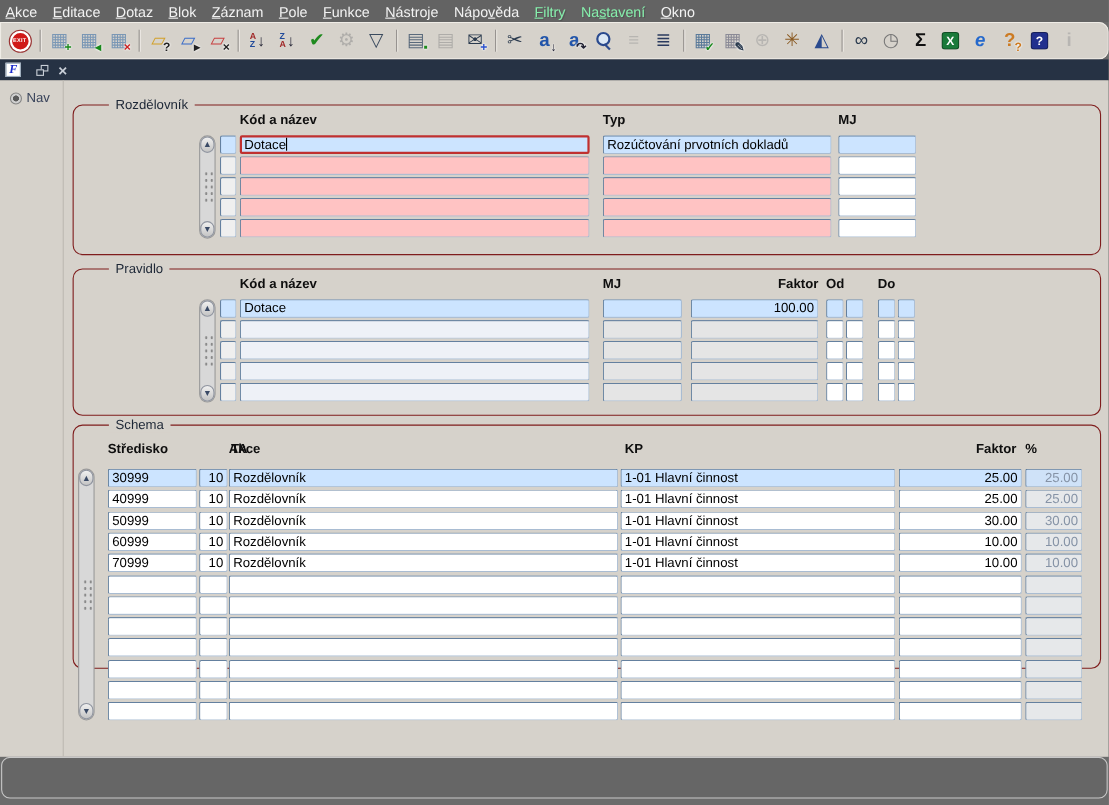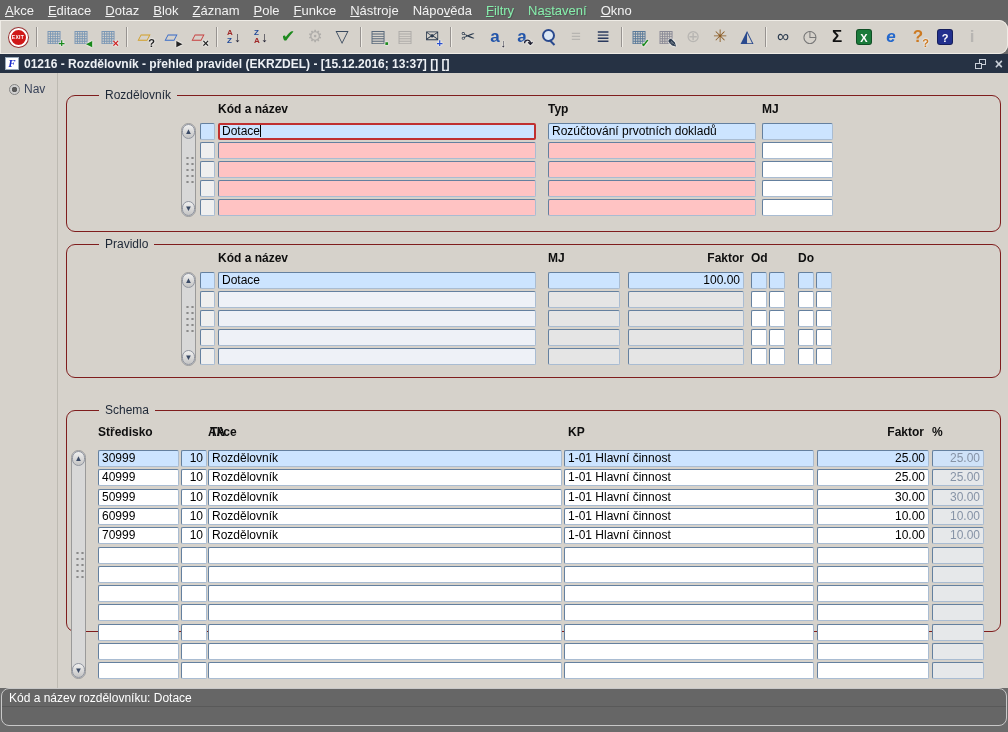--- a/index.html
+++ b/index.html
@@ -250,21 +250,20 @@
       <span class="tbi">
         <span class="badge" style="background: rgb(34, 48, 142);">?</span>
       </span>
       <span class="tbi dis">
         <span class="g" style="color: rgb(154, 154, 154); font-weight: bold;">i</span>
       </span>
     </div>
 
   <div class="titlebar">
     <span class="appicon">F</span>
-    <span class="tb-title">01216 - Rozdělovník - přehled pravidel (EKRZDEL) - [15.12.2016; 13:37]  []  []</span>
     <span class="winbtn restore">
         <i class="b"></i>
         <i class="f"></i>
       </span>
     <span class="winbtn closex">×</span>
   </div>
 
   <div class="canvas-bg"></div>
   <div class="side-divider"></div>
 
@@ -352,21 +351,21 @@
       <div class="fld indw" style="left: 133px; top: 103px; width: 15px;"></div>
       <div class="fld pale" style="left: 151px; top: 103px; width: 318px;"></div>
       <div class="fld grayf" style="left: 481px; top: 103px; width: 72px;"></div>
       <div class="fld grayf r" style="left: 561px; top: 103px; width: 116px;"></div>
       <div class="fld " style="left: 684px; top: 103px; width: 16px;"></div>
       <div class="fld " style="left: 702px; top: 103px; width: 16px;"></div>
       <div class="fld " style="left: 731px; top: 103px; width: 16px;"></div>
       <div class="fld " style="left: 749px; top: 103px; width: 16px;"></div>
     </div>
 
-  <div class="grp" id="g-sch" style="left:66px;top:410px;width:935px;height:222px;">
+  <div class="grp" id="g-sch" style="left:66px;top:386px;width:935px;height:222px;">
     <span class="glabel">Schema</span>
     <span class="chdr" style="left:31px;top:14px;">Středisko</span>
     <span class="chdr" style="left:111px;top:14px;margin-left:32px;">TA</span>
     <span class="chdr" style="left:141px;top:14px;">Akce</span>
     <span class="chdr" style="left:501px;top:14px;">KP</span>
     <span class="chdr r" style="left:750px;top:14px;width:107px;">Faktor</span>
     <span class="chdr c" style="left:865px;top:14px;width:52px;">%</span>
     <div class="vsb" style="left:4px;top:39px;height:229px;">
       <span class="up">▲</span>
       <span class="dots"></span>
@@ -440,16 +439,15 @@
       <div class="fld pctro" style="left: 865px; top: 232px; width: 52px;"></div>
       <div class="fld " style="left: 31px; top: 251px; width: 81px;"></div>
       <div class="fld  r" style="left: 114px; top: 251px; width: 26px;"></div>
       <div class="fld " style="left: 141px; top: 251px; width: 354px;"></div>
       <div class="fld " style="left: 497px; top: 251px; width: 250px;"></div>
       <div class="fld  r" style="left: 750px; top: 251px; width: 112px;"></div>
       <div class="fld pctro" style="left: 865px; top: 251px; width: 52px;"></div>
     </div>
 
   <div class="bottom">
-    <div class="msgline">Kód a název rozdělovníku: Dotace</div>
   </div>
 
 </div>
 
 </body></html>

